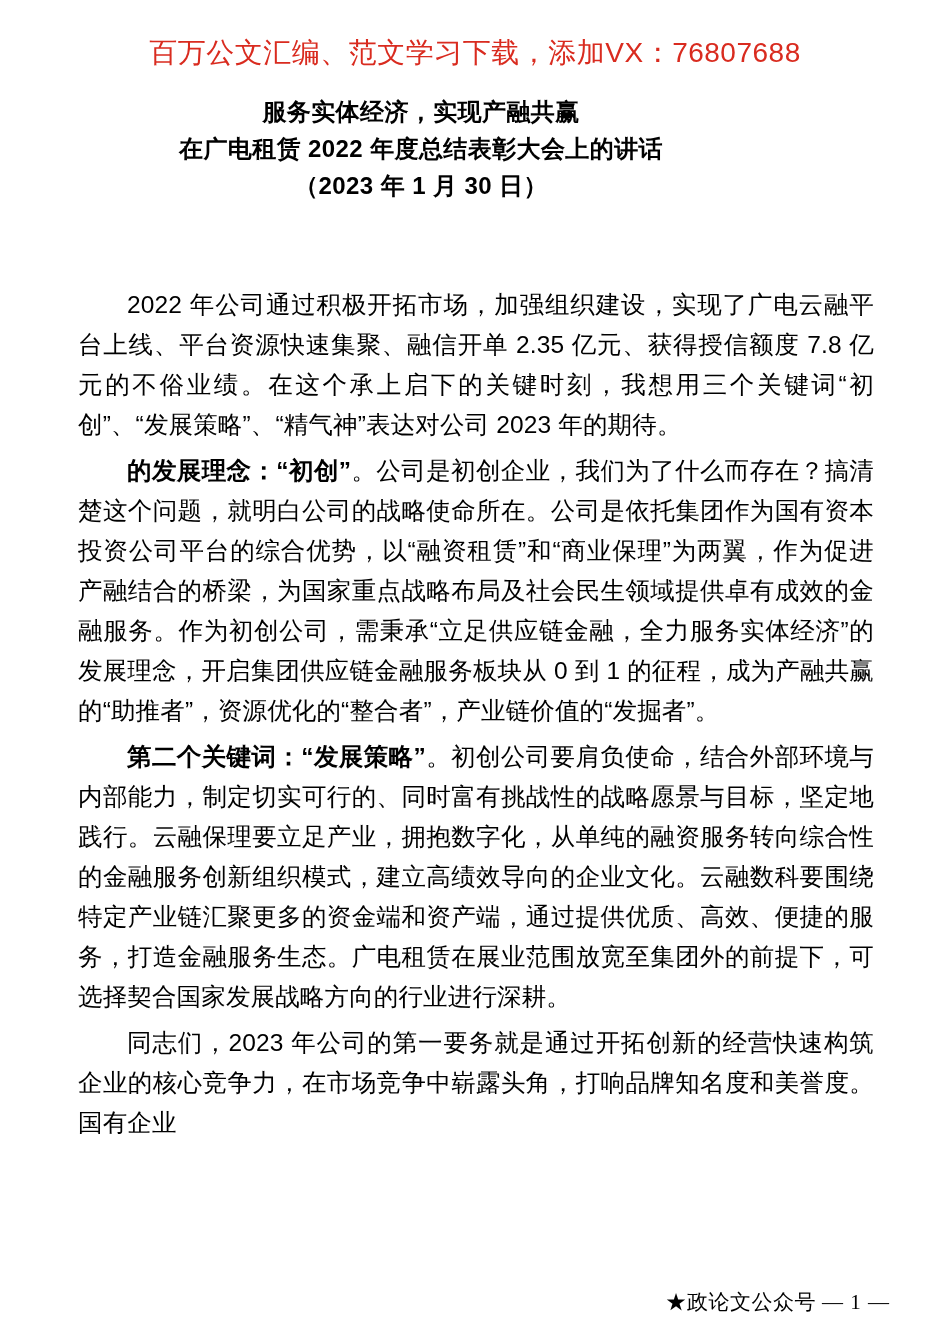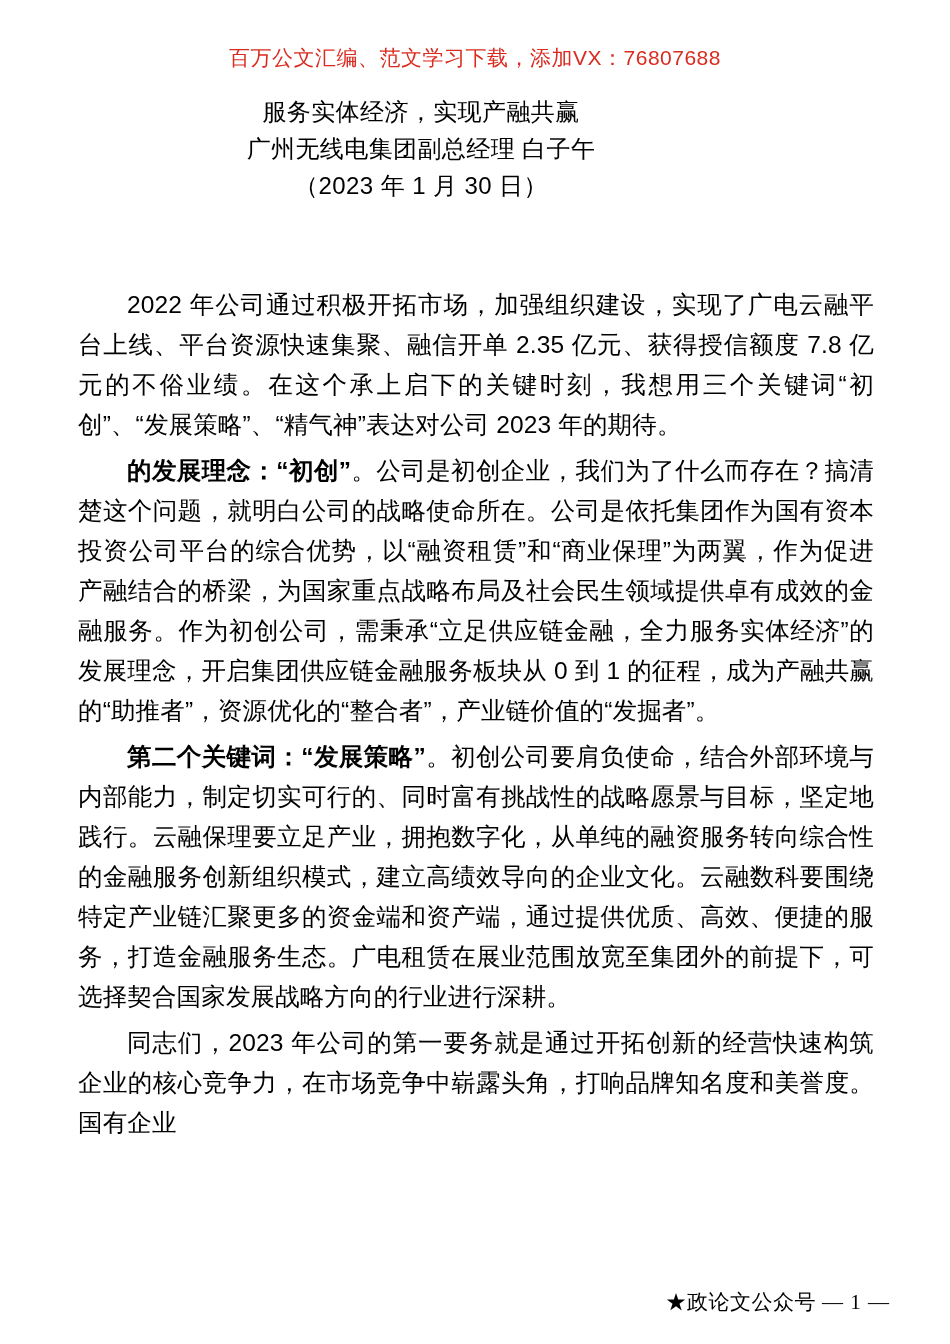--- a/index.html
+++ b/index.html
@@ -16,37 +16,38 @@
     width: 950px;
     height: 1344px;
     background: #ffffff;
     overflow: hidden;
     box-sizing: border-box;
   }
 
   
   .promo-banner {
     position: absolute;
-    top: 45px;
+    top: 36px;
     left: 0;
     width: 950px;
     text-align: center;
-    font-size: 21px;
+    font-size: 28px;
     letter-spacing: 0.5px;
     line-height: 1.2;
     white-space: nowrap;
   }
 
   
   .title-block {
     position: absolute;
     top: 93px;
     left: 0;
     width: 842px;
     text-align: center;
+    font-weight: bold;
   }
   .title-line {
     font-size: 24px;
     line-height: 37px;
     letter-spacing: 0.4px;
     white-space: nowrap;
   }
 
   
   .body-text {
@@ -93,21 +94,21 @@
 </style>
 </head>
 <body>
 
 <div class="page">
 
   <div class="promo-banner" style="color: rgb(217, 43, 31);">百万公文汇编、范文学习下载，添加VX：76807688</div>
 
   <div class="title-block">
     <div class="title-line">服务实体经济，实现产融共赢</div>
-    <div class="title-line">广州无线电集团副总经理  白子午</div>
+    <div class="title-line">在广电租赁 2022 年度总结表彰大会上的讲话</div>
     <div class="title-line">（2023 年 1 月 30 日）</div>
   </div>
 
   <div class="body-text">
     <p>
       <span class="kw"></span><span>2022 年公司通过积极开拓市场，加强组织建设，实现了广电云融平台上线、平台资源快速集聚、融信开单 2.35 亿元、获得授信额度 7.8 亿元的不俗业绩。在这个承上启下的关键时刻，我想用三个关键词“初创”、“发展策略”、“精气神”表达对公司 2023 年的期待。</span>
     </p>
     <p>
       <span class="kw">的发展理念：“初创”</span><span>。公司是初创企业，我们为了什么而存在？搞清楚这个问题，就明白公司的战略使命所在。公司是依托集团作为国有资本投资公司平台的综合优势，以“融资租赁”和“商业保理”为两翼，作为促进产融结合的桥梁，为国家重点战略布局及社会民生领域提供卓有成效的金融服务。作为初创公司，需秉承“立足供应链金融，全力服务实体经济”的发展理念，开启集团供应链金融服务板块从 0 到 1 的征程，成为产融共赢的“助推者”，资源优化的“整合者”，产业链价值的“发掘者”。</span>
     </p>

